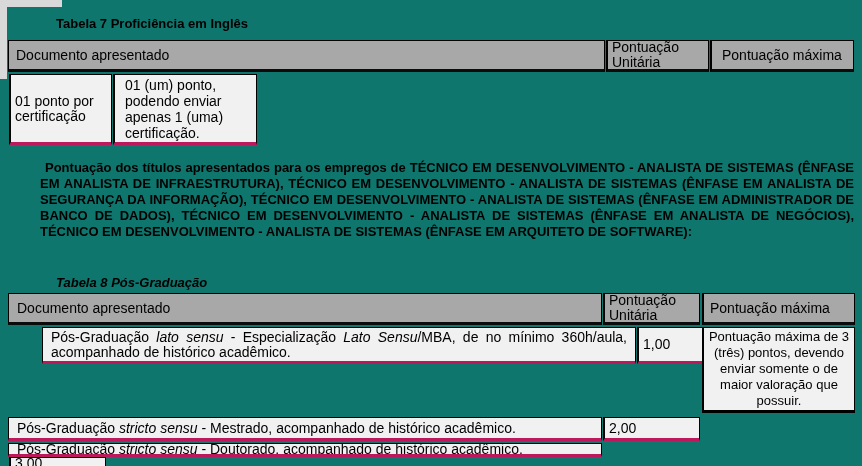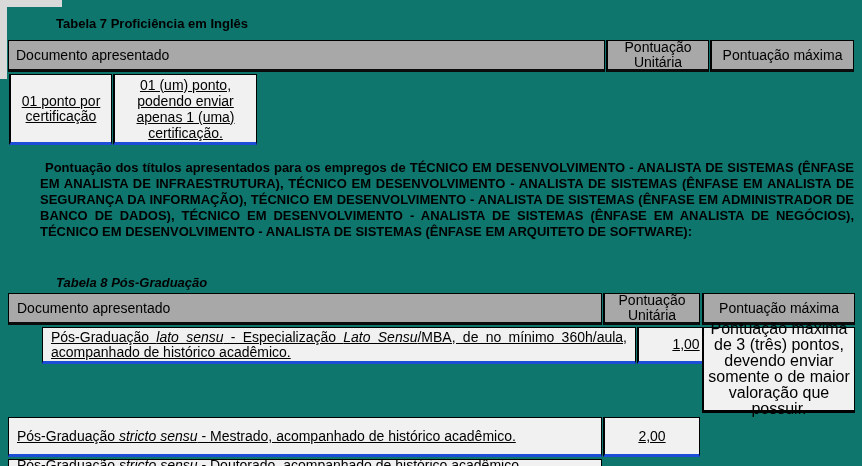--- a/index.html
+++ b/index.html
@@ -25,23 +25,23 @@
   #table7 { top:40px; width:846px; }
   #table8 { top:293px; width:847px; height:172px; }
 
   .trow { display:flex; align-items:stretch; }
   .cell {
     box-sizing:border-box; background:var(--cellbg,#f1f1f1);
     border:1px solid #000; font-size:14px; line-height:15px;
     display:flex; align-items:center; overflow:hidden;
   }
   .hc { background:var(--headbg,#a8a8a8); border-bottom:3px solid #0b0b0b; }
-  .bb { border-bottom:3px solid #1d4ed8;text-decoration:underline; }
+  .bb { border-bottom:3px solid #be185d; }
   .sep { margin-left:1px; border-left:2px solid #000; }
-  .center { justify-content:center; text-align:center; }
+  .center { justify-content:center; text-align:left; }
   .cell .txt { width:100%; }
   .just .txt { text-align:justify; }
 
   
   #table7 .c1 { width:597px; padding:2px 7px; }
   #table7 .c2 { width:103px; padding:2px 4px; }
   #table7 .c3 { width:144px; padding:2px 10px; margin-left:1px; border-left:2px solid #000; }
   #table7 .head7 { height:32px; }
   #table7 .body7 { margin-top:2px; height:71px; }
   #table7 .body7 .c3 { line-height:16px; }
@@ -49,25 +49,25 @@
   
   #table8 .c1 { width:594px; padding:2px 8px; }
   #table8 .c2 { width:97px; padding:2px 4px; }
   #table8 .c3h { width:153px; padding:2px 6px; margin-left:2px; border-left:2px solid #000; }
   #table8 .head8 { height:32px; }
   #table8 .row1 { margin-top:2px; height:37px;margin-left:34px; }
   #table8 .maxcell {
     position:absolute; left:694px; top:34px; width:153px; height:86px;
     box-sizing:border-box; background:var(--cellbg,#f1f1f1);
     border:1px solid #000; border-left:2px solid #000; border-bottom:3px solid #000;
-    font-size:16px; line-height:16px; display:flex; align-items:center;
+    font-size:13px; line-height:16px; display:flex; align-items:center;
     justify-content:center; text-align:center; padding:2px 2px;
   }
   #table8 .rowgap { height:53px; }
-  #table8 .row2 { height:40px; }
+  #table8 .row2 { height:24px; }
   #table8 .rowgap2 { height:2px; }
   #table8 .row3 { height:28px;flex-direction:column; }
   .i { font-style:italic; }
 </style>
 </head>
 <body>
 
 <div class="page">
   <div class="edge-top"></div>
   <div class="edge-left"></div>

